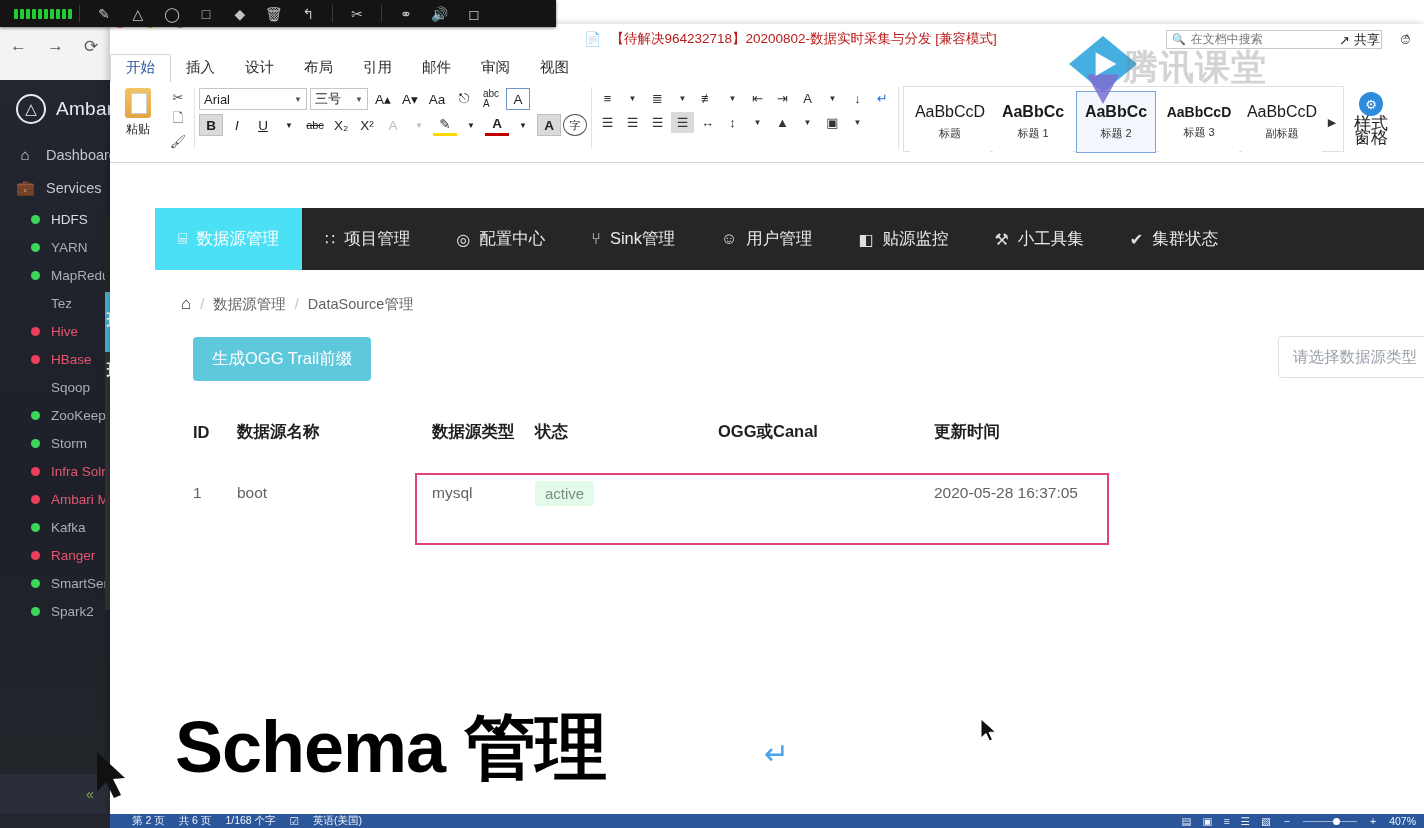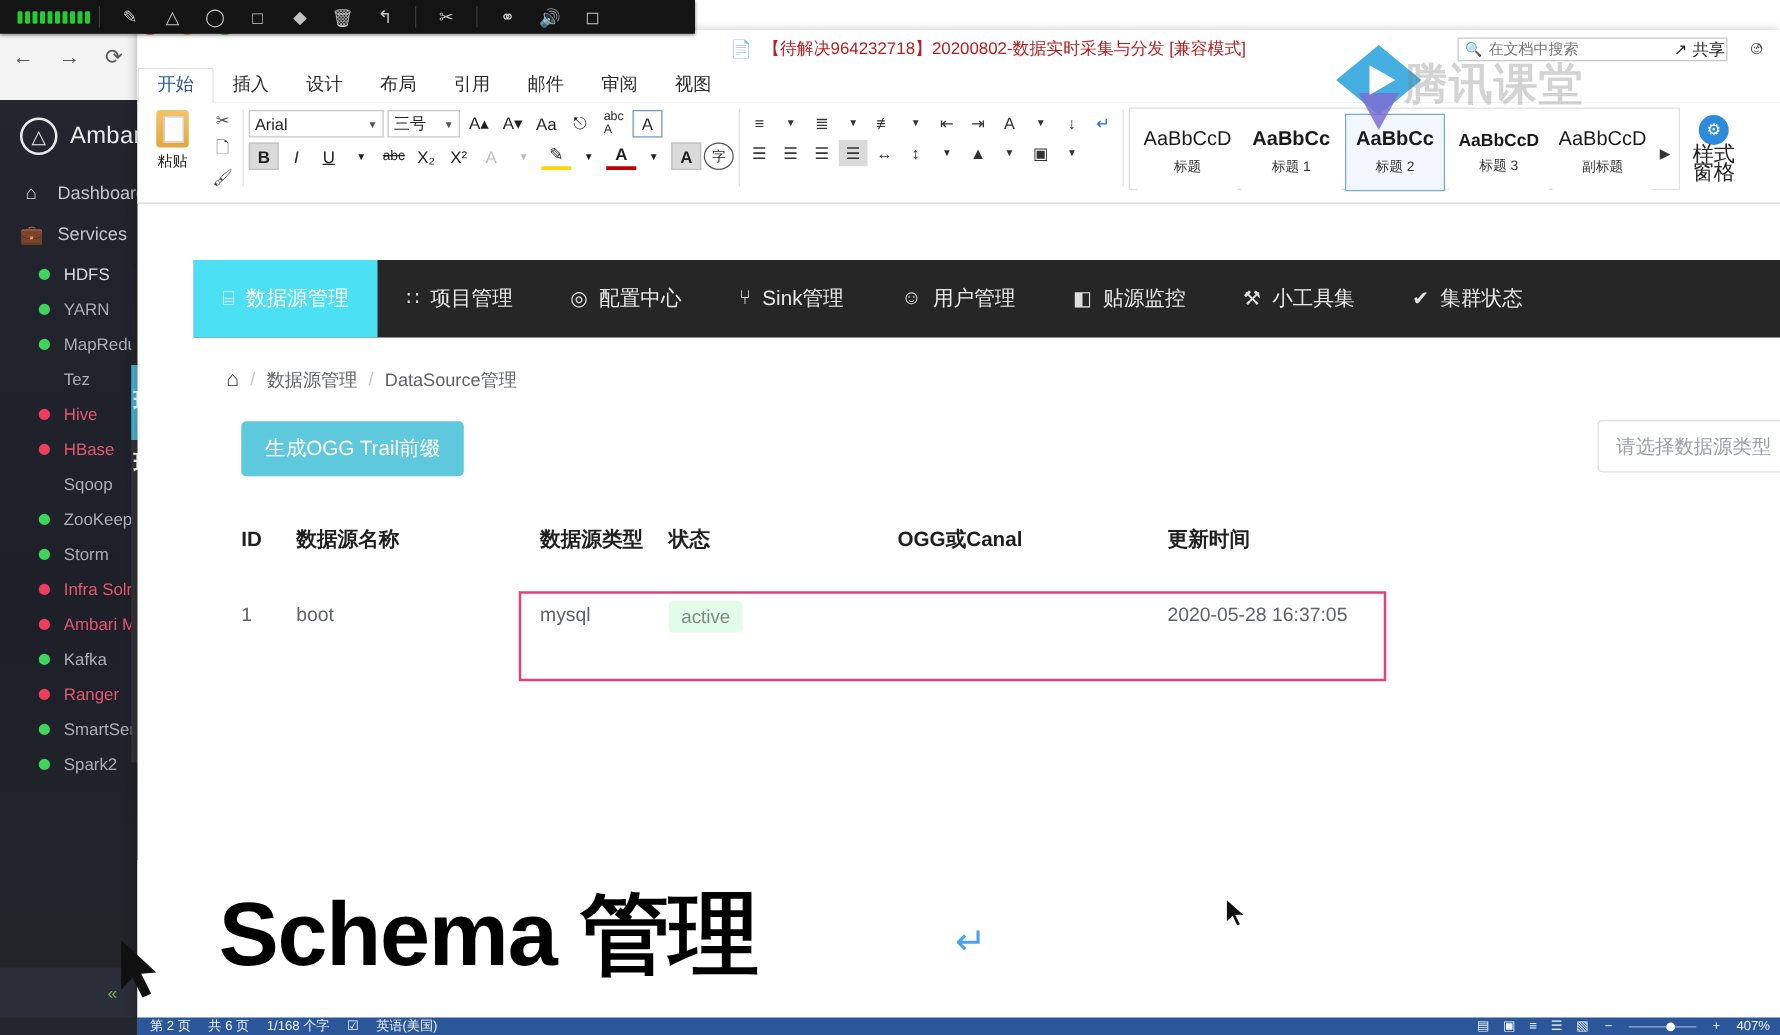--- a/index.html
+++ b/index.html
@@ -222,21 +222,21 @@
     white-space:nowrap;letter-spacing:-1px;
   }
   #doc-pilcrow{position:absolute;left:654px;top:48px;font-size:30px;color:#4aa3ef;}
   #doc-cursor-arrow{position:absolute;left:-16px;top:62px;z-index:26;}
 
   
   #statusbar{
     position:absolute;left:110px;top:814px;width:1314px;height:14px;background:#2b579a;z-index:35;
     display:flex;align-items:center;color:#eef2f8;font-size:10.5px;
   }
-  #statusbar .sl{display:flex;align-items:center;gap:14px;padding-left:10px;white-space:nowrap;}
+  #statusbar .sl{display:flex;align-items:center;gap:14px;padding-left:22px;white-space:nowrap;}
   #statusbar .sr{position:absolute;right:8px;display:flex;align-items:center;gap:13px;}
   #statusbar .vw{display:flex;gap:11px;}
   #statusbar .zoomtrack{width:54px;height:1px;background:#9ab0d4;position:relative;}
   #statusbar .zoomknob{position:absolute;left:30px;top:-3px;width:7px;height:7px;border-radius:50%;background:#fff;}
   
   #bottom-left-sliver{position:absolute;left:0;top:814px;width:110px;height:14px;background:#23262f;z-index:34;}
 </style>
 </head>
 <body>
 

